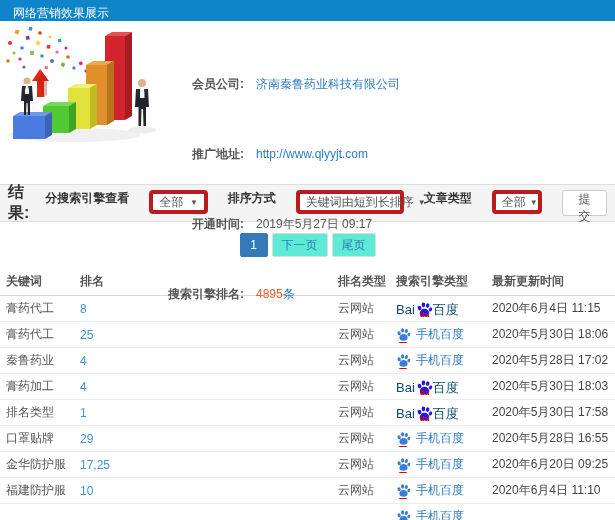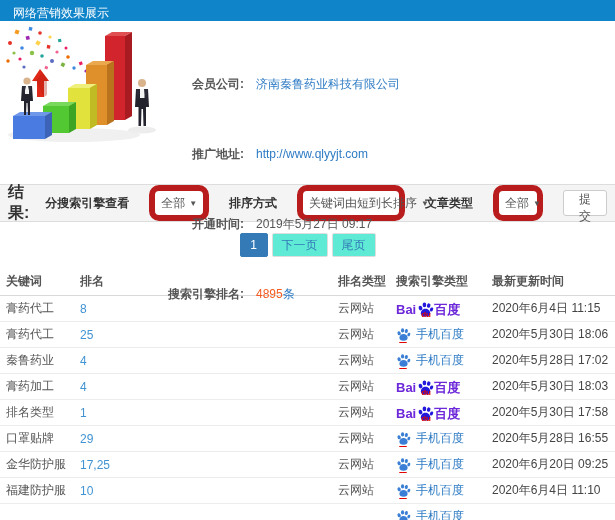--- a/index.html
+++ b/index.html
@@ -19,25 +19,25 @@
   .info-value { margin-left:12px; color:#555; }
   .link { color:#2e7bc4; text-decoration:none; cursor:pointer; }
   .count-num { color:#f4591f; }
   .count-suffix { color:#2e7bc4; }
 
   
   .filter-bar { height:38px; background:#f4f4f4; border-top:1px solid #ddd;
                 border-bottom:1px solid #ddd; display:flex; align-items:center;
                 padding:0 8px; }
   .result-label { font-size:16px; font-weight:bold; color:#333; }
-  .filter-controls { margin-left:auto; display:flex; align-items:center; gap:20px; }
+  .filter-controls { margin-left:auto; display:flex; align-items:flex-start; gap:20px; }
   .filter-label { font-size:12px; font-weight:bold; color:#333; white-space:nowrap; }
-  .sel { background:#fff; border:6px solid #b91c1c; border-radius:10px; height:24px;
+  .sel { background:#fff; border:4px solid #b91c1c; border-radius:4px; height:24px;
          display:inline-flex; align-items:center; justify-content:space-between;
-         padding:12px 6px; font-size:12px; color:#555; cursor:pointer; white-space:nowrap; }
+         padding:0 6px; font-size:12px; color:#555; cursor:pointer; white-space:nowrap; }
   .sel-engine { width:60px; } .sel-sort { width:108px; } .sel-article { width:50px; }
   .caret { font-size:8px; color:#555; margin-left:4px; }
   .submit-btn { height:26px; padding:0 10px; background:#fff; border:1px solid #ccc;
                 border-radius:3px; font-size:12px; color:#555; cursor:pointer; }
 
   
   .pagination { margin-top:11px; display:flex; justify-content:center; gap:4px; }
   .page-btn { min-width:28px; height:24px; padding:0 9px; border:1px solid #ddd;
               background:#5eead4; color:#337ab7; font-size:12px; display:flex;
               align-items:center; justify-content:center; border-radius:2px;
@@ -52,21 +52,21 @@
            font-weight:bold; color:#333; }
   .tr { height:26px; border-bottom:1px solid #ececec; }
   .td, .th { font-size:12px; color:#555; overflow:hidden; white-space:nowrap; }
   .th:first-child, .td-keyword { padding-left:6px; }
   .td-rank { color:#4193d2; cursor:pointer; }
   .td-time { color:#444; }
 
   
   .td-engine { display:flex; align-items:center; }
   .bd-desktop { display:inline-flex; align-items:flex-end; height:18px; }
-  .bd-desktop .bai, .bd-desktop .cn { color:#6d28d9; font-weight:bold; font-size:13px;
+  .bd-desktop .bai, .bd-desktop .cn { color:#0c4a6e; font-weight:normal; font-size:13px;
                                       line-height:16px; }
   .paw-wrap { position:relative; width:17px; height:17px; margin:0 0 0 1px; }
   .paw-wrap .du { position:absolute; left:4px; bottom:-1px; font-size:8px;
                   font-weight:bold; font-style:normal; color:#e10601; }
   .bd-mobile { display:inline-flex; align-items:center; }
   .m-paw-wrap { position:relative; width:15px; height:15px; margin-right:5px; }
   .m-paw-wrap .m-underline { position:absolute; left:3px; bottom:-2px; width:8px;
                              height:2px; background:#e10601; border-radius:1px; }
   .m-label { color:#2e7bc4; font-size:12px; }
 </style>

